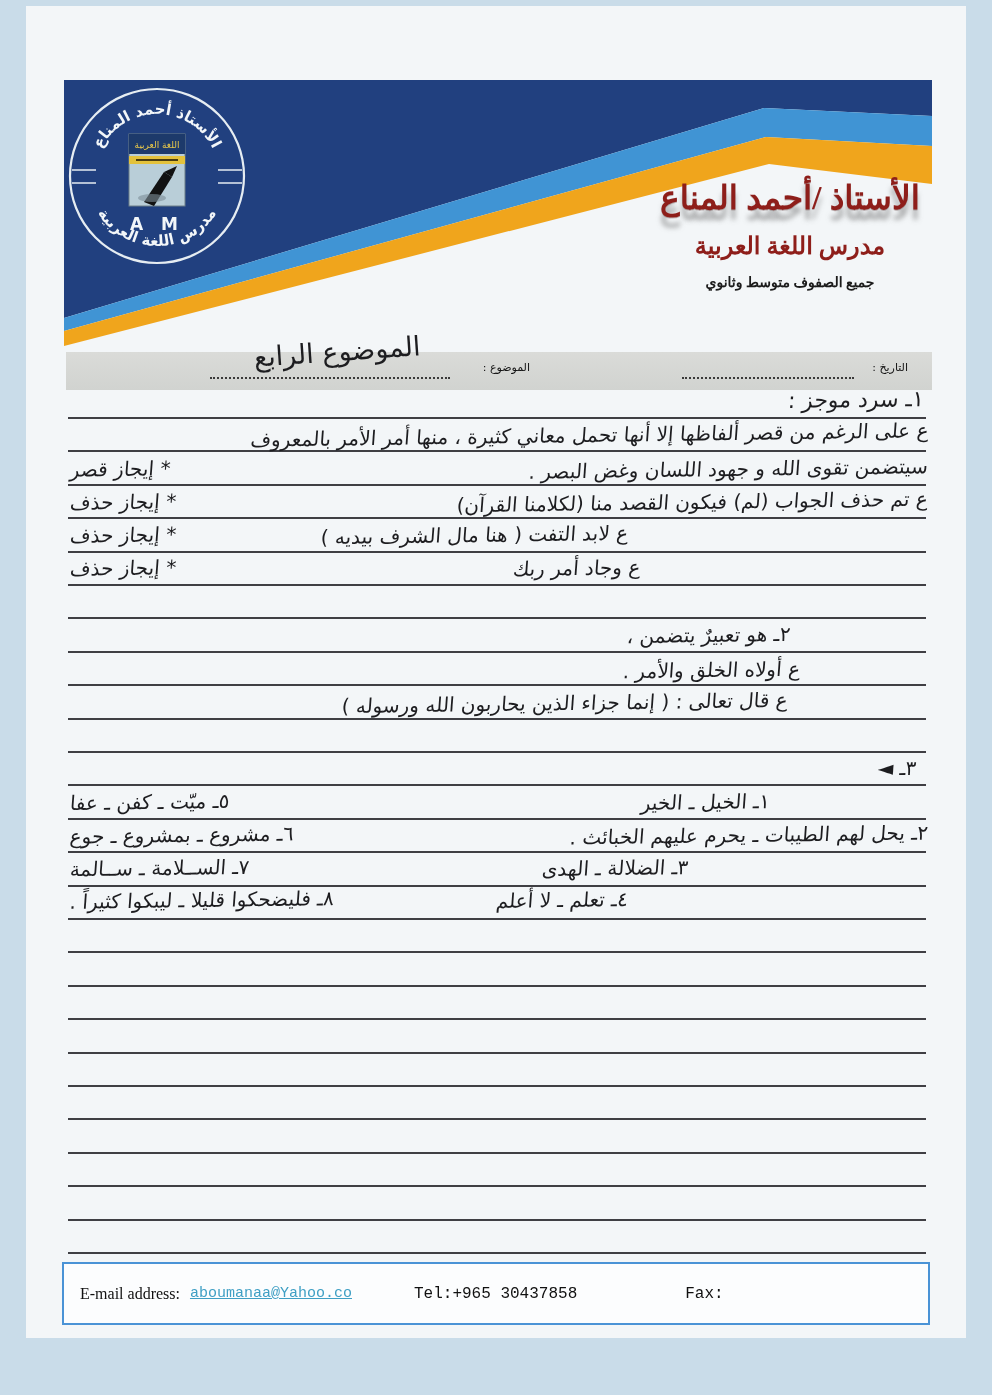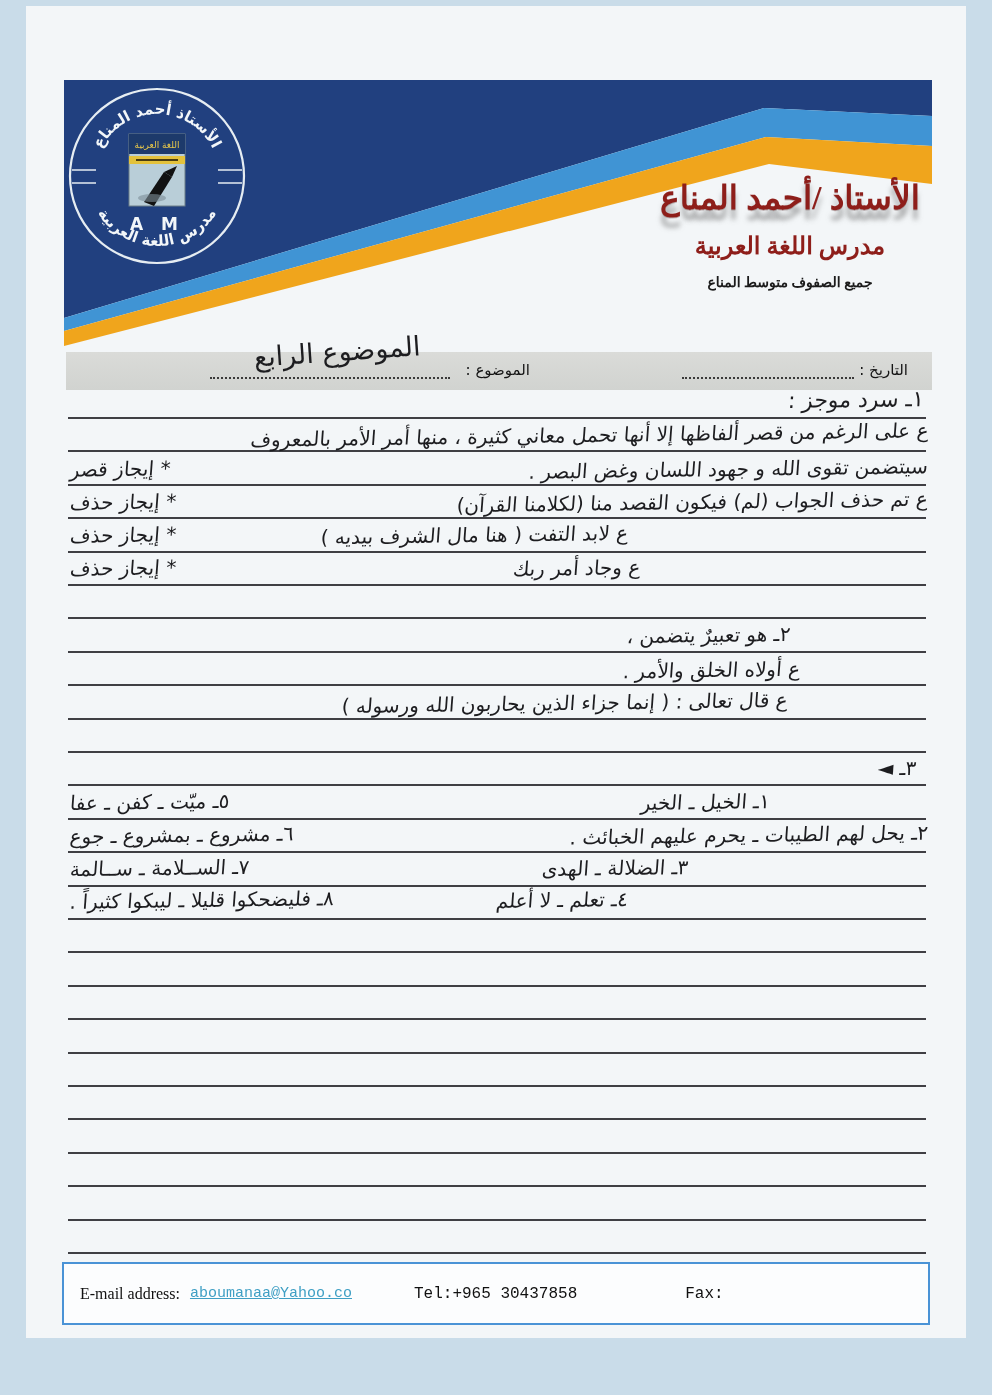--- a/index.html
+++ b/index.html
@@ -13,21 +13,21 @@
 
   .brand{position:absolute;left:640px;top:180px;width:300px;text-align:center;direction:rtl;}
   .brand-title{font-size:33px;font-weight:bold;color:#8e1e1a;line-height:1.1;
     text-shadow:0 10px 5px rgba(110,110,110,.55),0 1px 0 rgba(90,40,40,.3);}
   .brand-sub{margin-top:16px;font-size:24px;font-weight:bold;color:#8e1e1a;}
   .brand-tag{margin-top:14px;font-size:14px;font-weight:bold;color:#1b1b1b;letter-spacing:1px;}
 
   
   #metabar{position:absolute;left:66px;top:352px;width:866px;height:38px;
     background:linear-gradient(#dadbd8,#d1d3d0);}
-  .meta-label{position:absolute;top:9px;font-size:15px;color:#141414;direction:rtl;}
+  .meta-label{position:absolute;top:9px;font-size:11px;color:#141414;direction:rtl;}
   .dotline{position:absolute;bottom:11px;border-bottom:2px dotted #3a3a3a;}
   #subject-hand{position:absolute;left:212px;top:336px;width:250px;text-align:center;
     font-size:27px;color:#1d1d20;transform:rotate(-4deg);direction:rtl;}
 
   
   .rule{position:absolute;left:68px;width:858px;height:2px;background:#26262a;opacity:.88;}
 
   
   .hw{position:absolute;left:70px;width:858px;display:flex;direction:rtl;
       justify-content:space-between;align-items:flex-end;color:#1d1d20;
@@ -87,21 +87,21 @@
           <path d="M 100,92 L 108,97 L 113,86 Z" fill="#121212"></path>
           <ellipse cx="88" cy="118" rx="14" ry="4" fill="#7d8e98" opacity="0.6"></ellipse>
         </g>
         <text x="93" y="150" font-size="17" font-weight="bold" fill="#f2f6f9" text-anchor="middle" letter-spacing="6">A M</text>
       </g>
     </svg>
 
     <div class="brand" style="position:absolute;left:576px;top:100px;width:300px;font-family:Liberation Serif, serif;">
       <div class="brand-title">الأستاذ /أحمد المناع</div>
       <div class="brand-sub">مدرس اللغة العربية</div>
-      <div class="brand-tag">جميع الصفوف متوسط المناع</div>
+      <div class="brand-tag">جميع الصفوف متوسط وثانوي</div>
     </div>
   </div>
 
   <div id="metabar">
     <span class="meta-label" style="right:24px;">التاريخ :</span>
     <span class="dotline" style="right:78px;width:172px;"></span>
     <span class="meta-label" style="right:402px;">الموضوع :</span>
     <span class="dotline" style="right:482px;width:240px;"></span>
   </div>
   <div id="subject-hand">الموضوع الرابع</div>

